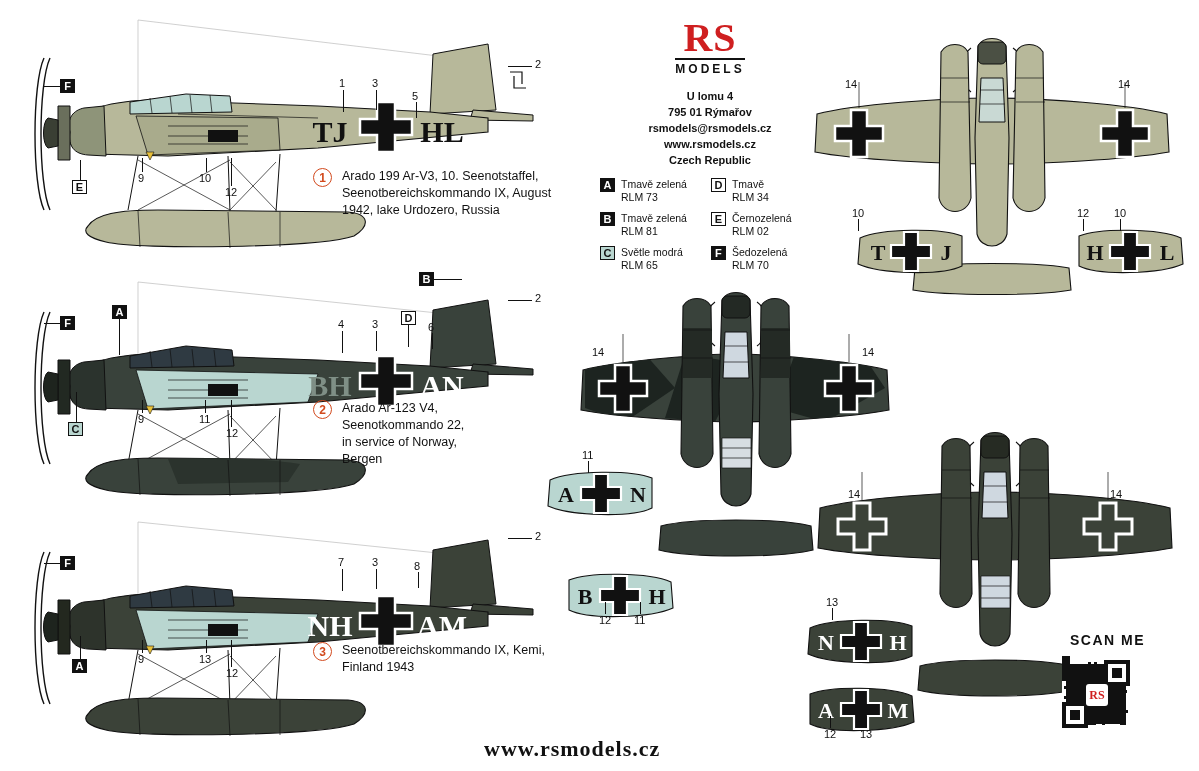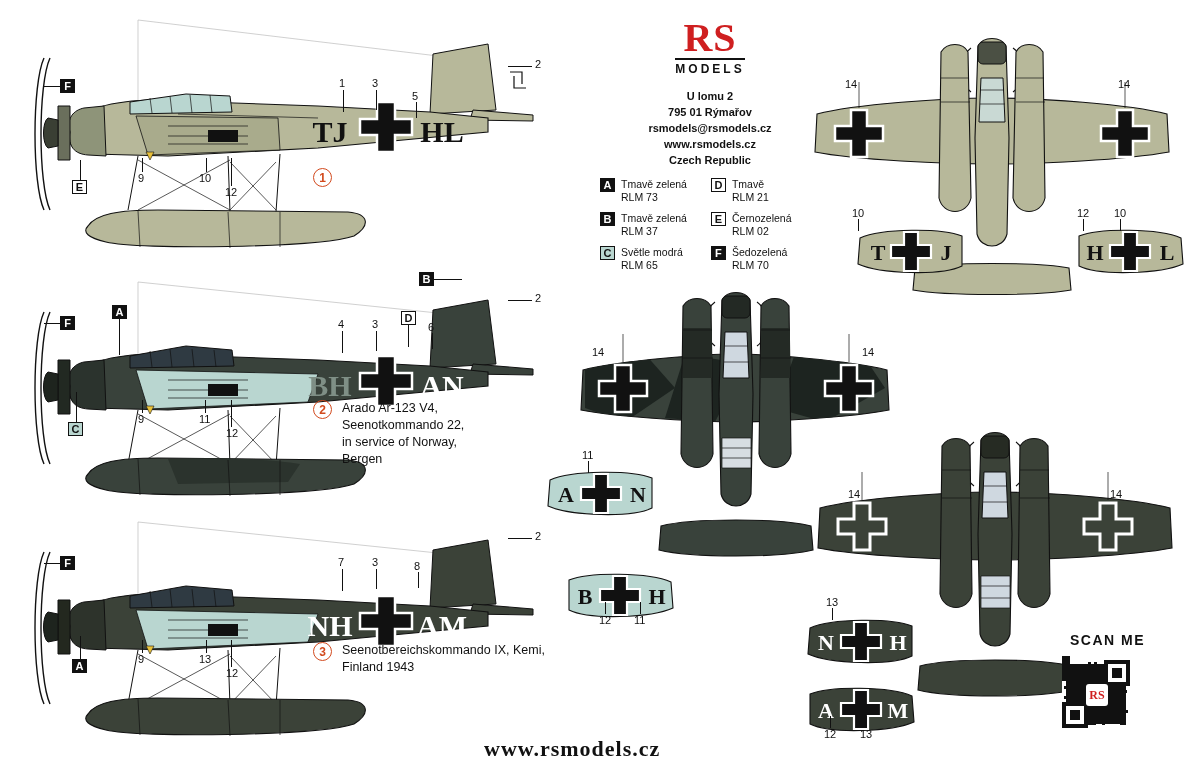--- a/index.html
+++ b/index.html
@@ -145,20 +145,25 @@
   <div class="abs num" style="left:225px;top:186px;">12</div>
   <div class="abs" style="left:231px;top:158px;width:1px;height:28px;background:#111;"></div>
 
   <div class="abs ltr" style="left:60px;top:79px;">F</div>
   <div class="abs" style="left:44px;top:86px;width:16px;height:1px;background:#111;"></div>
   <div class="abs ltr light" style="left:72px;top:180px;">E</div>
   <div class="abs" style="left:80px;top:160px;width:1px;height:20px;background:#111;"></div>
 
   <div class="abs" style="left:313px;top:168px;">
     <div class="circ">1</div>
+  </div>
+  <div class="abs opt-text" style="left:342px;top:168px;width:215px;">
+    <div>Arado 199 Ar-V3, 10. Seenotstaffel,</div>
+    <div>Seenotbereichskommando IX, August</div>
+    <div>1942, lake Urdozero, Russia</div>
   </div>
 
   <div class="abs" style="left:18px;top:268px;width:530px;height:230px;text-align:right;">
     <svg width="530" height="230" viewBox="0 0 530 230">
       <path class="thin" style="stroke:#bbb" d="M120 14 L468 50 M120 14 L120 100"></path>
       <path d="M415 42 L470 32 L478 96 L412 100 Z" fill="#39423b" stroke="#111" stroke-width="1"></path>
       <path d="M455 96 L515 101 L515 107 L452 106 Z" fill="#39423b" stroke="#111" stroke-width="1"></path>
       <path d="M52 118 C60 96 86 88 130 86 L300 92 L412 98 L470 104 L470 118
                L300 134 L150 142 L75 140 C56 138 48 130 52 118 Z" fill="#39423b" stroke="#111" stroke-width="1.1"></path>
       <path d="M52 118 C48 104 56 96 66 94 L86 92 L88 142 L70 141 C56 140 50 132 52 118 Z" fill="#2b332d" stroke="#111" stroke-width="1"></path>
@@ -284,58 +289,58 @@
   <div class="abs opt-text" style="left:342px;top:642px;width:230px;">
     <div>Seenotbereichskommando IX, Kemi, Finland 1943</div>
   </div>
 
   <div class="abs" style="left:620px;top:18px;width:180px;text-align:center;">
     <div style="display:inline-block;text-align:center;">
       <div class="rs-logo">RS</div>
       <div class="rs-models">MODELS</div>
     </div>
     <div class="addr" style="margin-top:12px;">
-      <div>U lomu 2</div>
+      <div>U lomu 4</div>
       <div>795 01 Rýmařov</div>
       <div>rsmodels@rsmodels.cz</div>
       <div>www.rsmodels.cz</div>
       <div>Czech Republic</div>
     </div>
   </div>
 
   <div class="abs key" style="left:600px;top:178px;">
     <div class="key-col">
       <div class="key-row">
         <div class="ltr">A</div>
         <div class="lbl">
           <div>Tmavě zelená</div>
           <div>RLM 73</div>
         </div>
       </div>
       <div class="key-row">
         <div class="ltr">B</div>
         <div class="lbl">
           <div>Tmavě zelená</div>
-          <div>RLM 37</div>
+          <div>RLM 81</div>
         </div>
       </div>
       <div class="key-row">
         <div class="ltr teal">C</div>
         <div class="lbl">
           <div>Světle modrá</div>
           <div>RLM 65</div>
         </div>
       </div>
     </div>
     <div class="key-col">
       <div class="key-row">
         <div class="ltr light">D</div>
         <div class="lbl">
           <div>Tmavě</div>
-          <div>RLM 21</div>
+          <div>RLM 34</div>
         </div>
       </div>
       <div class="key-row">
         <div class="ltr light">E</div>
         <div class="lbl">
           <div>Černozelená</div>
           <div>RLM 02</div>
         </div>
       </div>
       <div class="key-row">

